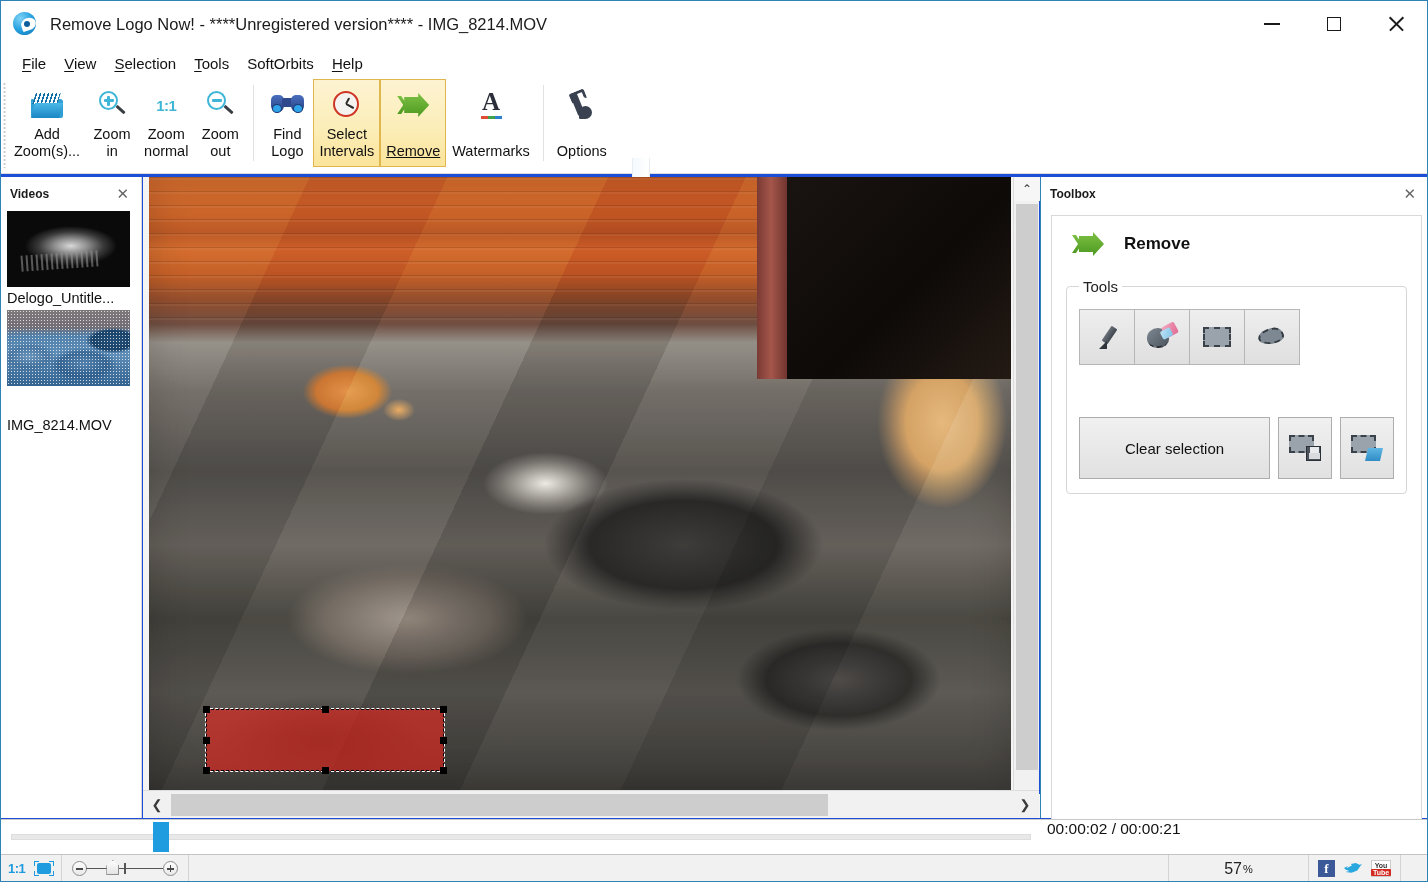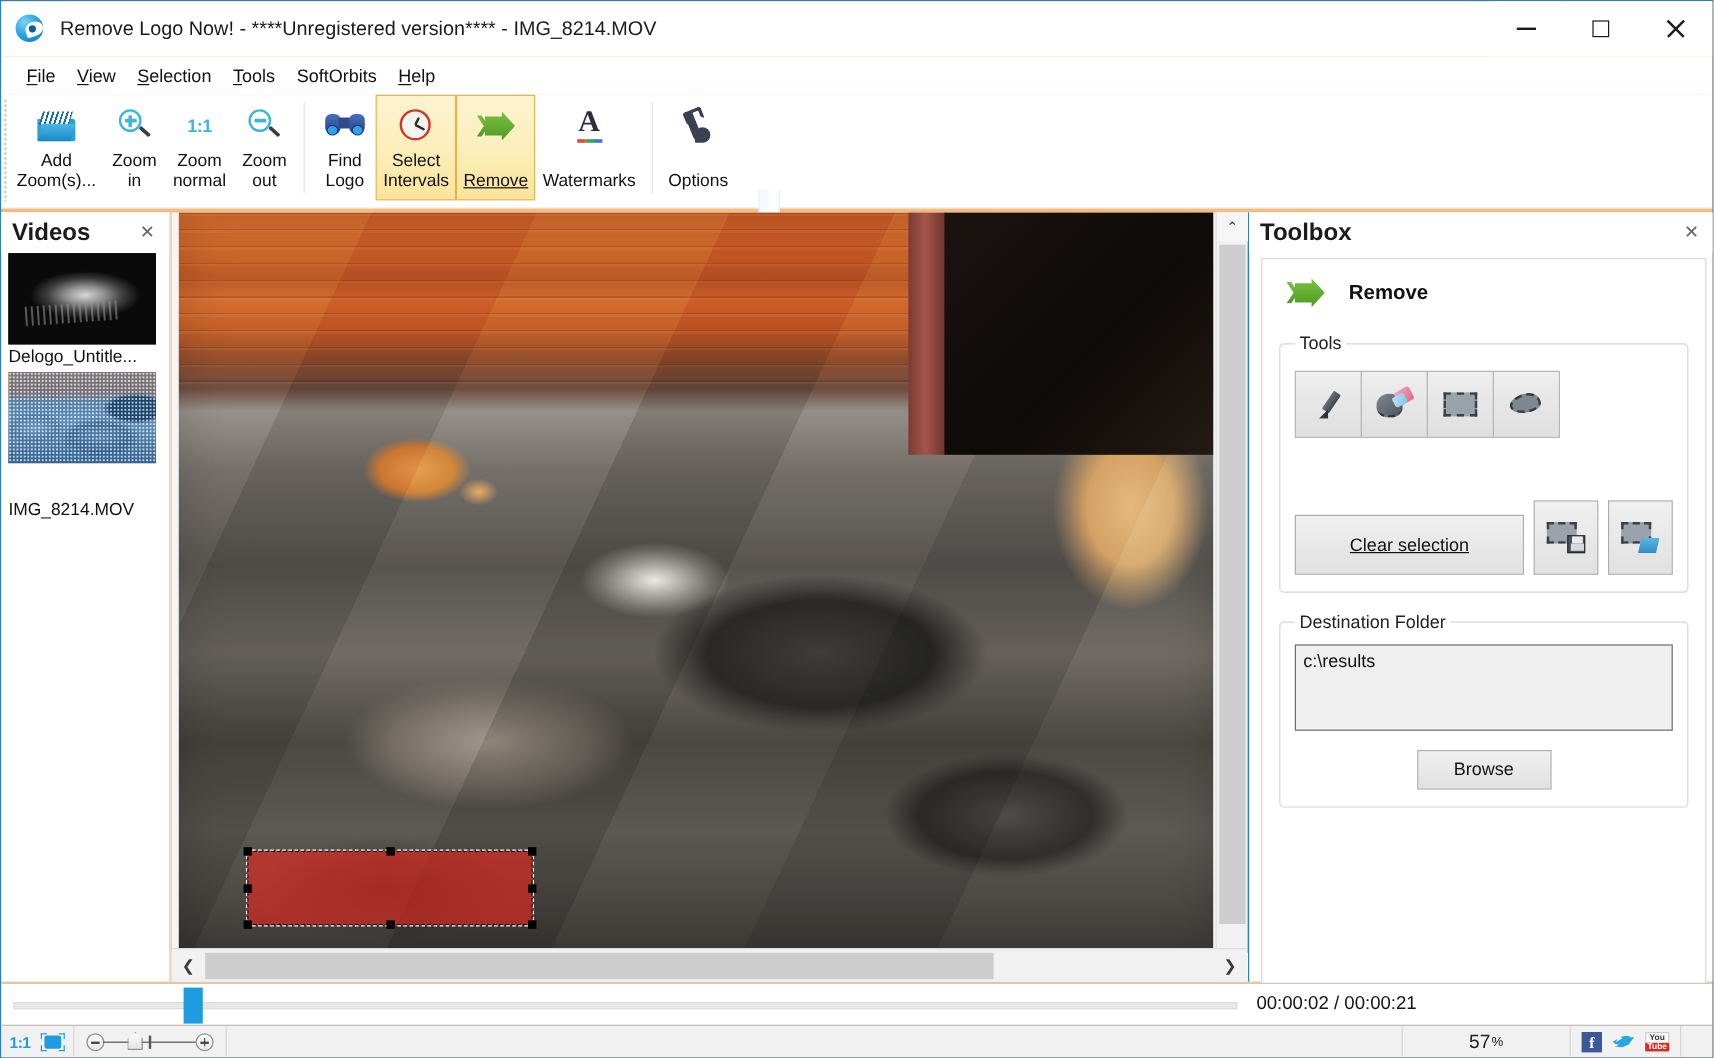--- a/index.html
+++ b/index.html
@@ -7,21 +7,21 @@
   body {
     font-family: "Liberation Sans", sans-serif;
     font-size: 13px;
     color:#000;
     background:#fff;
   }
   #app {
     position:relative;
     width:1428px; height:882px;
     border:1px solid #2f82b5;
-    background:#fdba74;
+    background:#1d4ed8;
     overflow:hidden;
   }
 
   
   .titlebar {
     position:absolute; left:0; top:0; width:1426px; height:46px;
     background:#fff;
     display:flex; align-items:center;
   }
   .title-icon {
@@ -198,21 +198,21 @@
 
   
   .videos-panel {
     position:absolute; left:0; top:176px; width:141px; height:641px;
     background:#fff; border-right:1px solid #d8d8d8;
   }
   .panel-head {
     height:34px; display:flex; align-items:center; justify-content:space-between;
     padding:0 8px 0 9px; background:#fff;
   }
-  .panel-title { font-size:20px; font-weight:bold; color:#1b1b1b; }
+  .panel-title { font-size:12px; font-weight:bold; color:#1b1b1b; }
   .panel-close { font-size:15px; color:#666; cursor:default; line-height:14px; padding:2px 4px; }
   .vid-list { padding:0; }
   .vid-item { position:relative; cursor:default; }
   .vid-thumb {
     width:123px; height:76px; margin:0 0 0 6px; position:relative; overflow:hidden;
     background:#111;
   }
   .vid-thumb.t1 {
     background:
       radial-gradient(ellipse 46px 20px at 52% 46%, #d8d8d8 0%, #8e8e8e 36%, #3a3a3a 70%, #0a0a0a 100%),
@@ -389,21 +389,21 @@
     background:#7d8892; border:2.2px dashed #333a41;
     border-radius:60% 40% 45% 55% / 55% 60% 40% 45%;
     transform:rotate(-10deg);
   }
   .tbx-actions { display:flex; align-items:flex-end; gap:8px; margin-top:52px; }
   .btn {
     background:linear-gradient(to bottom,#f0f0f0,#e1e1e1);
     border:1px solid #adadad; font-size:15px; color:#111;
     display:flex; align-items:center; justify-content:center; cursor:default;
   }
-  .btn-clear { flex:1; height:50px;text-decoration:underline; }
+  .btn-clear { flex:1; height:62px; }
   .btn-icon { width:54px; height:62px; }
   .ic-savesel { width:32px; height:26px; position:relative; }
   .ic-savesel .mq { position:absolute; left:0; top:0; width:25px; height:18px; border:2.2px dashed #3a4149; background:#9aa3ab; }
   .ic-savesel .fl {
     position:absolute; right:0; bottom:0; width:15px; height:15px; background:#4a5159; border:1px solid #2b3037;
   }
   .ic-savesel .fl::before { content:""; position:absolute; left:3px; top:0; width:9px; height:6px; background:#e9eaec; }
   .ic-savesel .fl::after  { content:""; position:absolute; left:2px; bottom:1px; width:11px; height:6px; background:#d8dade; }
   .ic-loadsel { width:32px; height:26px; position:relative; }
   .ic-loadsel .mq { position:absolute; left:0; top:0; width:25px; height:18px; border:2.2px dashed #3a4149; background:#9aa3ab; }
@@ -421,21 +421,21 @@
   .btn-start {
     width:210px; height:52px; margin:18px auto 0 auto; gap:26px; position:relative;
   }
   .btn-start .ic-arrow { position:absolute; left:14px; top:14px; }
   .btn-start .st-lbl { font-size:16px; }
 
   
   .timeline {
     position:absolute; left:0; top:818px; width:1426px; height:35px;
     background:#fff; border-top:1px solid #c9c9c9;
-    display:flex; align-items:center;
+    display:flex; 
   }
   .tl-track {
     position:relative; margin-left:10px; width:1020px; height:33px;
   }
   .tl-rail {
     position:absolute; left:0; top:14px; width:1020px; height:6px; background:#e8e8e8;
     border:1px solid #dddddd;
   }
   .tl-thumb {
     position:absolute; left:142px; top:2px; width:16px; height:30px; background:#1f9ce0;
@@ -783,27 +783,20 @@
           </div>
           <div class="btn btn-icon">
             <div class="ic-loadsel">
                 <div class="mq"></div>
                 <div class="fo"></div>
               </div>
           </div>
         </div>
       </fieldset>
 
-      <fieldset class="group">
-        <legend>Destination Folder</legend>
-        <textarea class="dest-input" style="">c:\results</textarea>
-        <div class="btn btn-browse">
-          <span>Browse</span>
-        </div>
-      </fieldset>
 
 
     </div>
   </div>
 
   <div class="timeline">
     <div class="tl-track">
       <div class="tl-rail"></div>
       <div class="tl-thumb"></div>
     </div>

